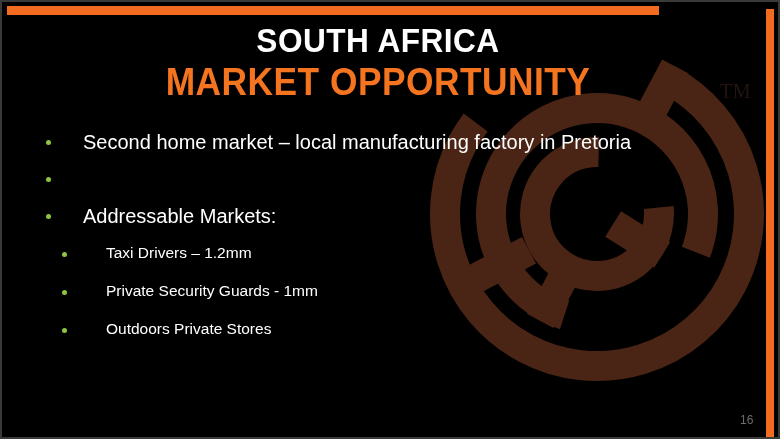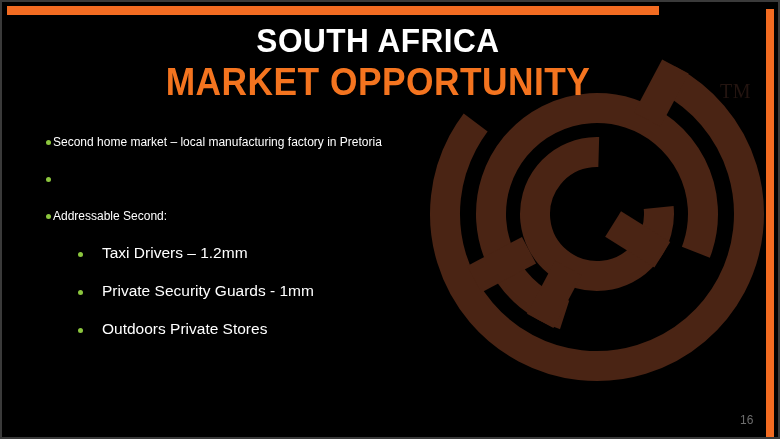--- a/index.html
+++ b/index.html
@@ -98,39 +98,39 @@
     top: 130px;
     width: 760px;
     z-index: 4;
   }
   .bullet-row {
     display: flex;
     align-items: flex-start;
     position: relative;
   }
   .lvl1 { padding-left: 44px; height: 37px; }
-  .lvl2 { padding-left: 76px; height: 38px; }
+  .lvl2 { padding-left: 60px; height: 38px; gap: 20px; }
 
   .dot {
     flex: 0 0 auto;
     border-radius: 50%;
     background: #8CC63E;
     margin-top: 8px;
   }
   .lvl1 .dot { width: 5px; height: 5px; }
   .lvl2 .dot { width: 5px; height: 5px; margin-top: 9px; }
 
   .btxt {
     color: #FFFFFF;
     white-space: nowrap;
   }
   .lvl1 .btxt {
-    font-size: 12px;
+    font-size: 20px;
     line-height: 20px;
-    margin-left: 2px;
+    margin-left: 32px;
   }
   .lvl2 .btxt {
     font-size: 15.5px;
     line-height: 20px;
     margin-left: 19px;
   }
 
   
   .page-num {
     position: absolute;
@@ -182,21 +182,21 @@
       <span class="dot"></span>
       <span class="btxt">Second home market – local manufacturing factory in Pretoria</span>
     </div>
 
     <div class="bullet-row lvl1">
       <span class="dot"></span>
     </div>
 
     <div class="bullet-row lvl1">
       <span class="dot"></span>
-      <span class="btxt">Addressable Second:</span>
+      <span class="btxt">Addressable Markets:</span>
     </div>
 
     <div class="bullet-row lvl2">
       <span class="dot"></span>
       <span class="btxt">Taxi Drivers – 1.2mm</span>
     </div>
 
     <div class="bullet-row lvl2">
       <span class="dot"></span>
       <span class="btxt">Private Security Guards - 1mm</span>

